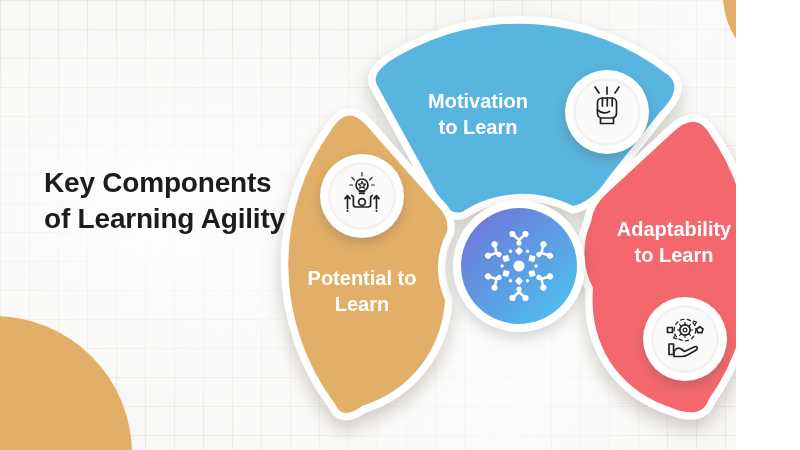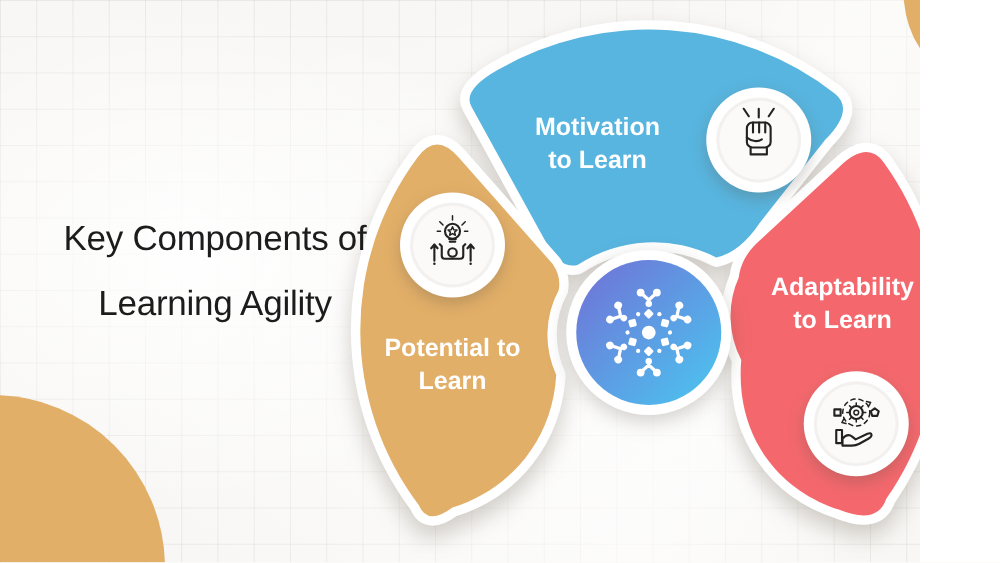--- a/index.html
+++ b/index.html
@@ -15,23 +15,22 @@
   .white-fade{
     position:absolute;inset:0;pointer-events:none;
     background:
       radial-gradient(ellipse 430px 300px at 20% 45%, rgba(255,255,255,0.95), rgba(255,255,255,0) 68%),
       radial-gradient(ellipse 520px 380px at 58% 60%, rgba(255,255,255,0.8), rgba(255,255,255,0) 72%),
       linear-gradient(115deg, rgba(255,255,255,0) 55%, rgba(255,255,255,0.55) 75%, rgba(255,255,255,0) 95%);
   }
   svg.diagram{position:absolute;left:0;top:0;}
   .page-title{
     position:absolute;left:44px;top:165px;width:256px;
-    font-size:28px;line-height:52px;font-weight:normal;color:#1d1c1c;
+    font-size:28px;line-height:36px;font-weight:bold;color:#1d1c1c;
     letter-spacing:-0.2px;
-    text-align:center;
   }
   .blade{stroke:#ffffff;stroke-width:15;stroke-linejoin:round;paint-order:stroke;}
   .blades-shadow{filter:drop-shadow(0 9px 9px rgba(110,95,80,0.30));}
   .hub-shadow{filter:drop-shadow(0 5px 8px rgba(80,70,60,0.25));}
   .badge-shadow{filter:drop-shadow(0 5px 6px rgba(90,80,70,0.28));}
   .blade-label{
     font-family:"Liberation Sans", sans-serif;font-size:20px;font-weight:bold;
     fill:#ffffff;text-anchor:middle;
   }
   .ic{fill:none;stroke:#222222;stroke-width:1.7;stroke-linecap:round;stroke-linejoin:round;}

